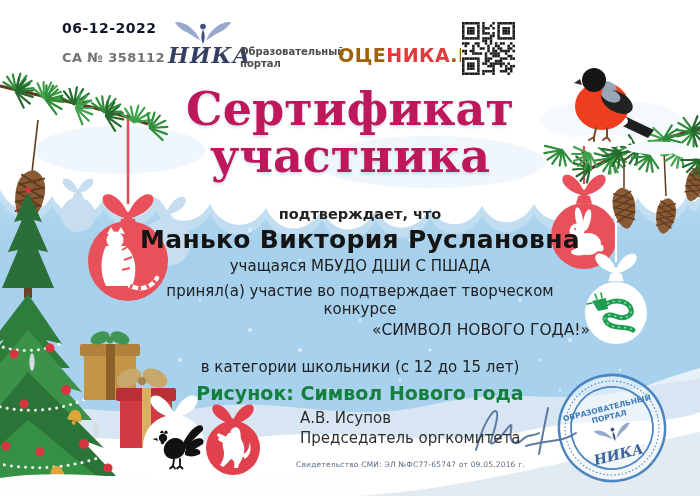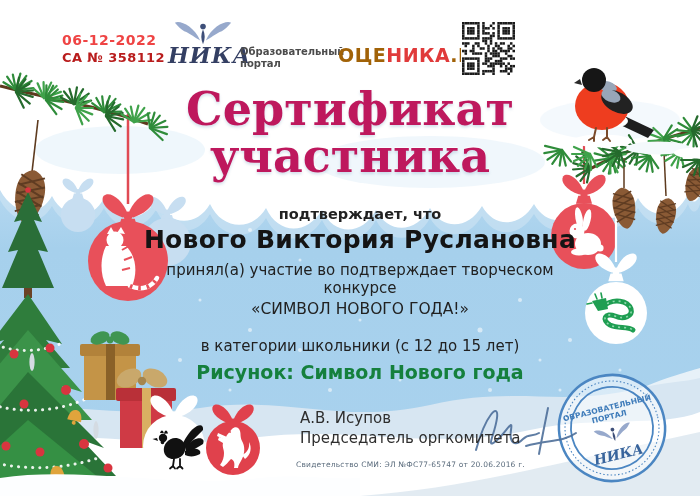--- a/index.html
+++ b/index.html
@@ -1,37 +1,37 @@
 <!DOCTYPE html>
 <html><head>
 <meta charset="utf-8">
 <style>
   html,body{margin:0;padding:0;background:#ffffff;}
   .page{position:relative;width:700px;height:496px;overflow:hidden;
         font-family:"DejaVu Sans","Liberation Sans",sans-serif;background:#f7fbfe;}
   svg{display:block;}
   .abs{position:absolute;}
   .bg-svg,.deco-svg{position:absolute;left:0;top:0;pointer-events:none;}
-  .hdr-date{left:62px;top:32px;font-size:14px;font-weight:bold;color:#ef4444;letter-spacing:.5px;}
-  .hdr-serial{left:62px;top:50px;font-size:13px;font-weight:bold;color:#b91c1c;letter-spacing:.4px;}
+  .hdr-date{left:62px;top:20px;font-size:14px;font-weight:bold;color:#0f172a;letter-spacing:.5px;}
+  .hdr-serial{left:62px;top:50px;font-size:13px;font-weight:bold;color:#737373;letter-spacing:.4px;}
   .nika-name{left:168px;top:42px;width:70px;text-align:center;font-family:"DejaVu Serif","Liberation Serif",serif;
              font-style:italic;font-weight:bold;font-size:22px;color:#343f63;letter-spacing:1px;}
   .nika-sub{left:240px;top:46px;font-size:10px;line-height:12px;font-weight:bold;color:#4c4c4c;}
   .ocenika{left:338px;top:44px;font-size:19px;font-weight:bold;letter-spacing:.5px;}
   .ocenika .blue{color:#a16207;} .ocenika .red{color:#e03a3a;}
   .title{left:0;top:86px;width:700px;text-align:center;
          font-family:"DejaVu Serif","Liberation Serif",serif;font-weight:bold;
          font-size:46px;line-height:47px;color:#be185d;
          text-shadow:0 2px 3px rgba(110,150,185,.30), 0 -1px 0 rgba(255,255,255,.85);}
   .body-block{left:130px;top:206px;width:460px;text-align:center;color:#212121;}
   .b-confirms{font-size:14.5px;font-weight:bold;}
   .b-name{font-size:25px;font-weight:bold;color:#141414;margin-top:3px;letter-spacing:.3px;}
   .b-student{font-size:15px;margin-top:3px;}
   .b-part{font-size:15px;margin-top:7px;}
-  .b-contest{font-size:15.5px;margin-top:3px;}
+  .b-contest{font-size:15.5px;margin-top:3px;text-align:right;}
   .b-cat{font-size:15px;margin-top:19px;}
   .b-work{font-size:19px;font-weight:bold;color:#15803d;margin-top:6px;}
   .f-role{left:300px;top:408px;font-size:15px;color:#2e2e2e;line-height:20px;}
   .f-license{left:296px;top:460px;font-size:7.5px;color:#5a6b7c;letter-spacing:.2px;}
   .qr-wrap{left:461px;top:21px;width:55px;height:55px;background:#ffffff;padding:1px;}
 </style>
 </head>
 <body>
 
 <div class="page">
@@ -611,26 +611,27 @@
       </svg>
   </div>
 
   <div class="abs title">
     <div>Сертификат</div>
     <div>участника</div>
   </div>
 
   <div class="abs body-block">
     <div class="b-confirms">подтверждает, что</div>
-    <div class="b-name">Нового Виктория Руслановна</div>
+    <div class="b-name">Манько Виктория Руслановна</div>
+    <div class="b-student">учащаяся МБУДО ДШИ С ПШАДА</div>
     <div class="b-part">принял(а) участие во подтверждает творческом конкурсе</div>
     <div class="b-contest">«СИМВОЛ НОВОГО ГОДА!»</div>
     <div class="b-cat">в категории школьники (с 12 до 15 лет)</div>
     <div class="b-work">Рисунок: Символ Нового года</div>
   </div>
 
   <div class="abs f-role">
     <div>А.В. Исупов</div>
     <div>Председатель оргкомитета</div>
   </div>
-  <div class="abs f-license">Свидетельство СМИ: ЭЛ №ФС77-65747 от 20.06.2016 г.</div>
+  <div class="abs f-license">Свидетельство СМИ: ЭЛ №ФС77-65747 от 09.05.2016 г.</div>
 
 </div>
 
 </body></html>

